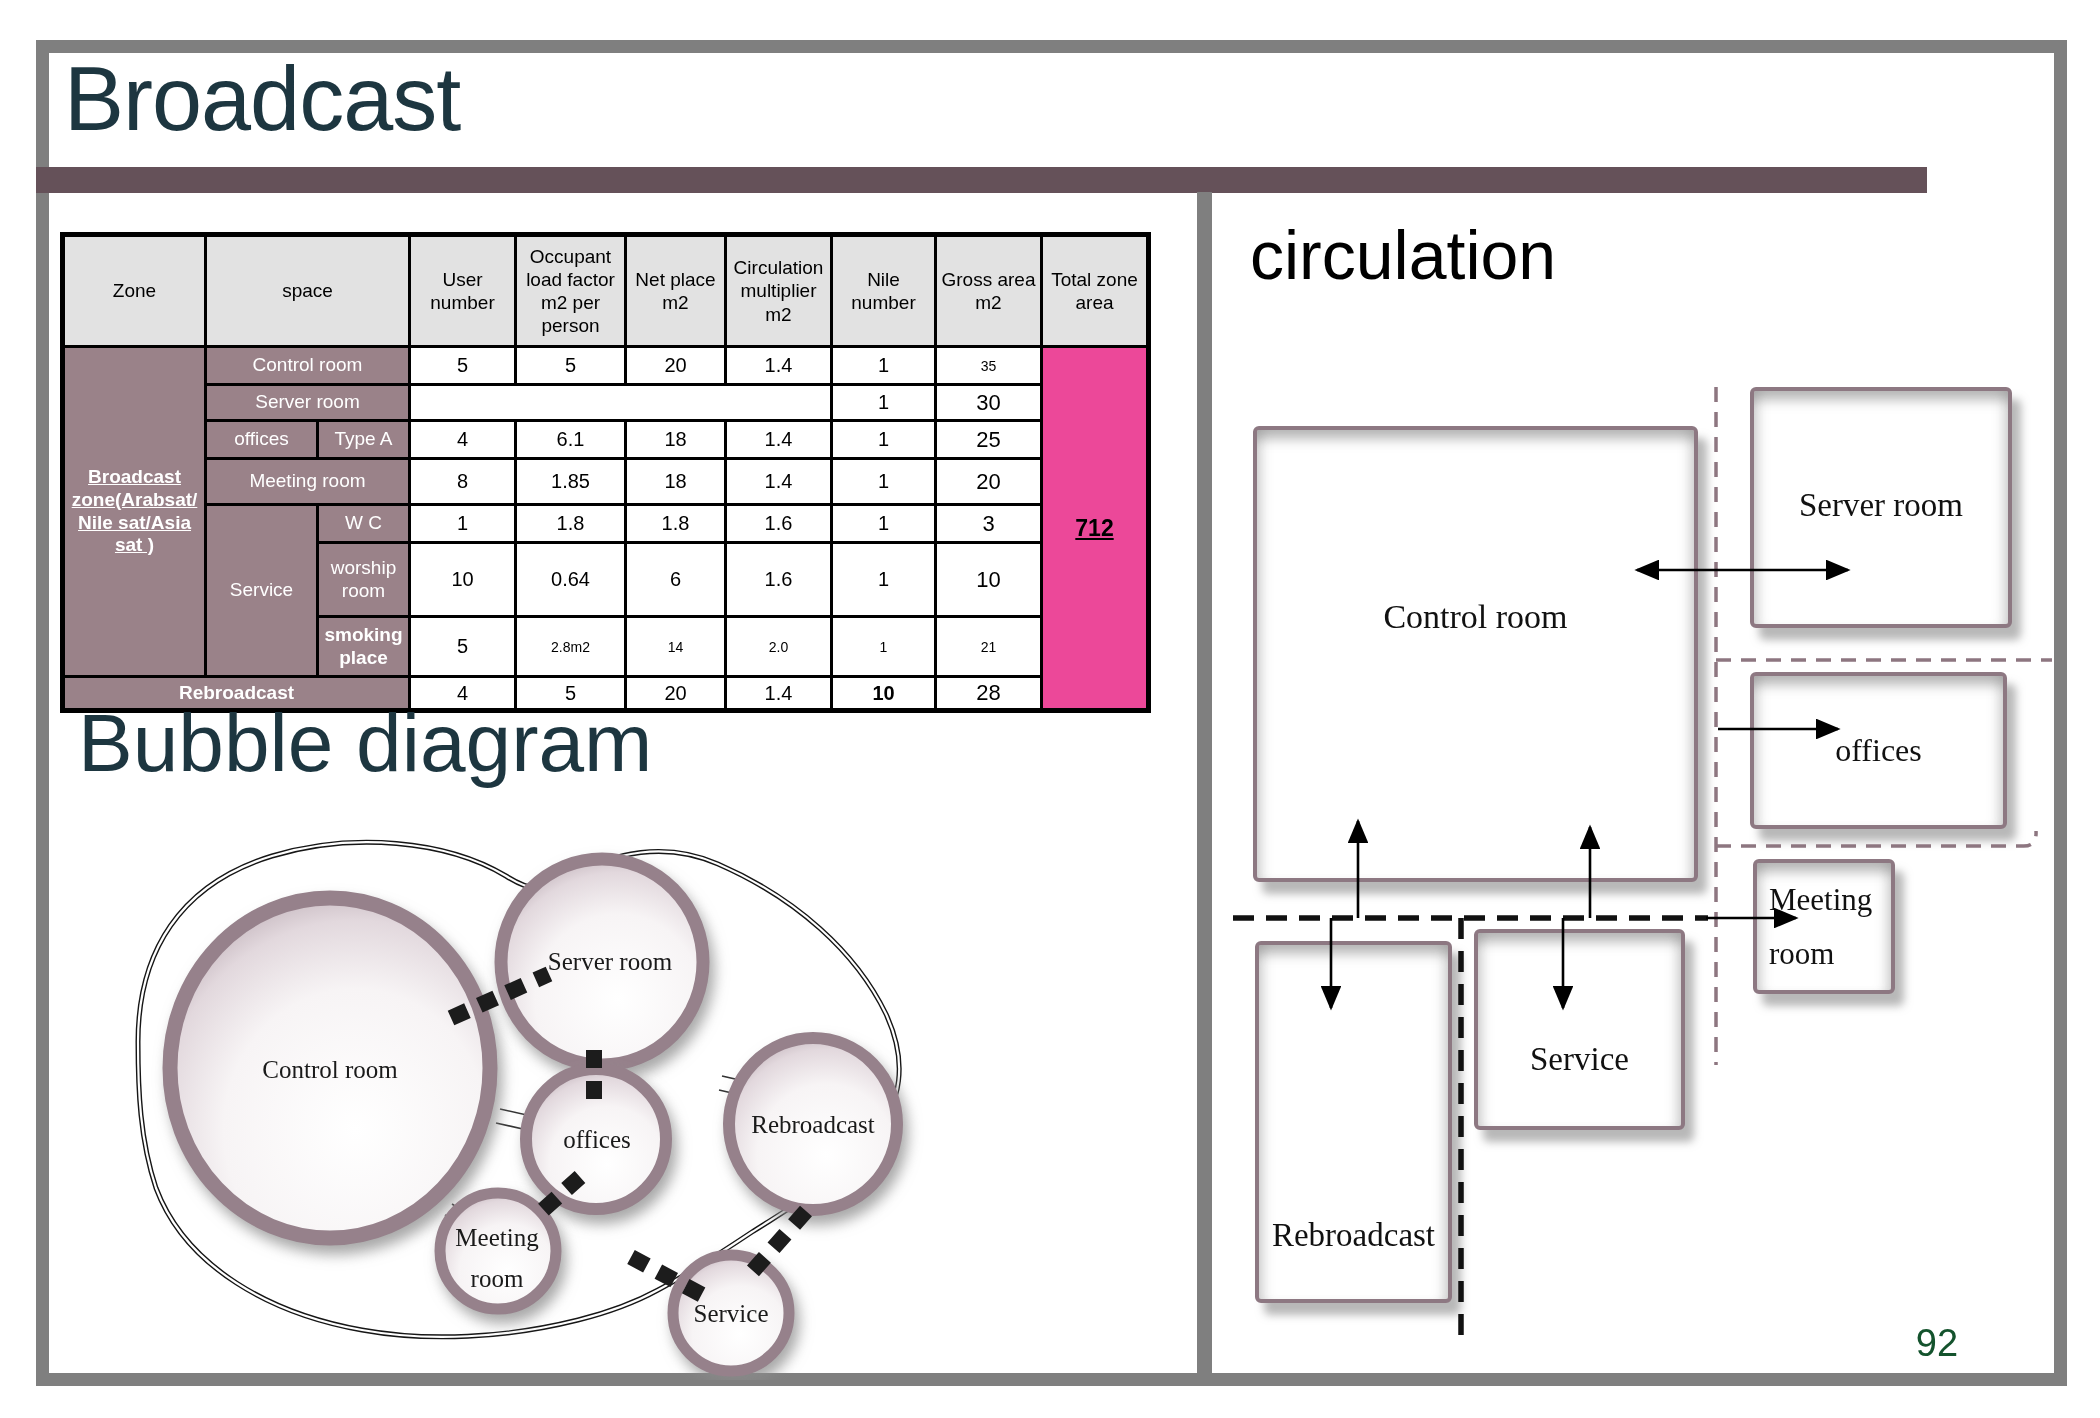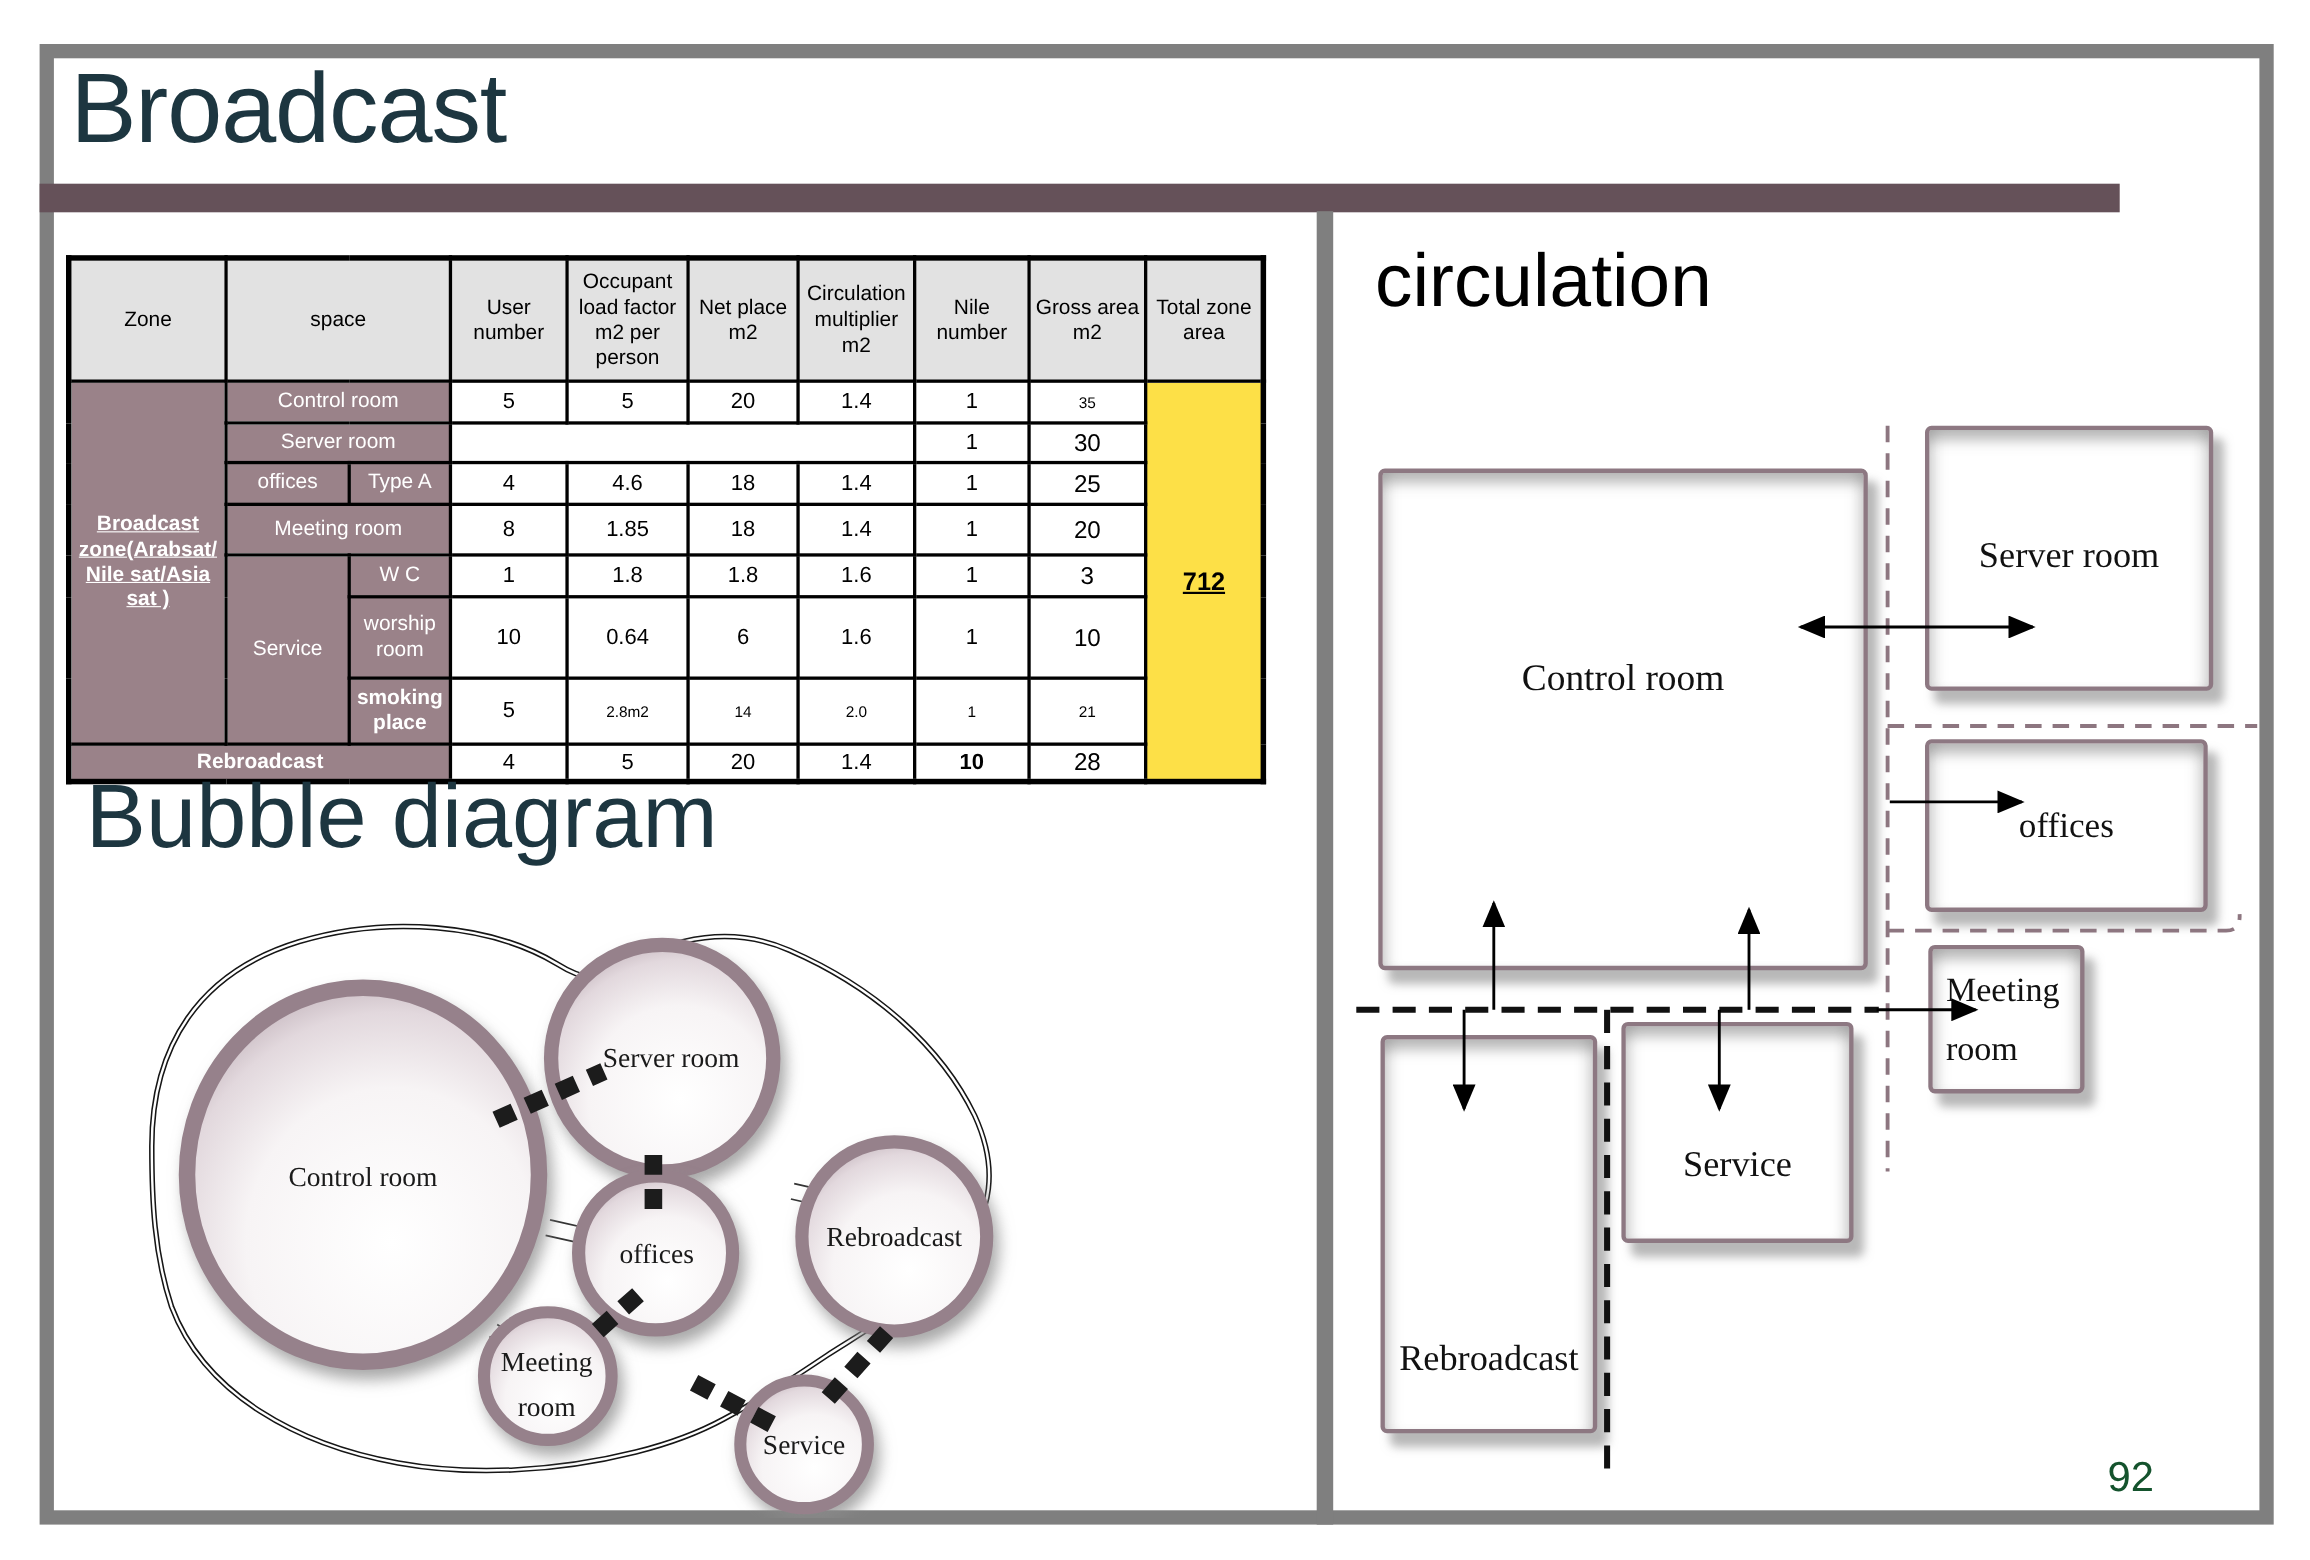--- a/index.html
+++ b/index.html
@@ -23,21 +23,21 @@
   table.prog th,table.prog td{border:3px solid #000;text-align:center;vertical-align:middle;
              padding:1px 3px;box-sizing:border-box;overflow:hidden;}
   table.prog th{background:#e2e2e2;font-size:19px;font-weight:400;line-height:1.22;color:#000;}
   td.mauve{background:#9a8289;color:#fff;font-size:19px;line-height:1.2;}
   td.zone-cell{font-weight:bold;}
   td.zone-cell span{display:block;text-decoration:underline;}
   td.num{font-size:20px;color:#000;}
   td.gross{font-size:22px;}
   td.small{font-size:14px;}
   td.sup{vertical-align:top;font-size:14px;padding-top:3px;}
-  td.total-cell{background:#fde047;font-size:23px;font-weight:bold;text-decoration:underline;}
+  td.total-cell{background:#ec4899;font-size:23px;font-weight:bold;text-decoration:underline;}
   td.bold{font-weight:bold;}
 
   
   .room{position:absolute;background:#fff;border:4px solid #8d7882;border-radius:6px;box-sizing:border-box;
         box-shadow:9px 12px 9px rgba(125,125,125,.55),
                    inset 0 14px 12px -5px rgba(115,115,115,.5),
                    inset 13px 0 12px -8px rgba(115,115,115,.28),
                    inset -13px 0 12px -8px rgba(115,115,115,.28);}
   .room .lbl{position:absolute;left:0;right:0;text-align:center;
              font-family:"Liberation Serif",serif;font-size:33px;color:#111;}
@@ -98,21 +98,21 @@
   <tr style="height:36px">
     <td class="mauve" colspan="2">Server room</td>
     <td colspan="4"></td>
     <td class="num">1</td>
     <td class="num gross">30</td>
   </tr>
   <tr style="height:38px">
     <td class="mauve">offices</td>
     <td class="mauve">Type A</td>
     <td class="num">4</td>
-    <td class="num">4.6</td>
+    <td class="num">6.1</td>
     <td class="num">18</td>
     <td class="num">1.4</td>
     <td class="num">1</td>
     <td class="num gross">25</td>
   </tr>
   <tr style="height:46px">
     <td class="mauve" colspan="2">Meeting room</td>
     <td class="num">8</td>
     <td class="num">1.85</td>
     <td class="num">18</td>

